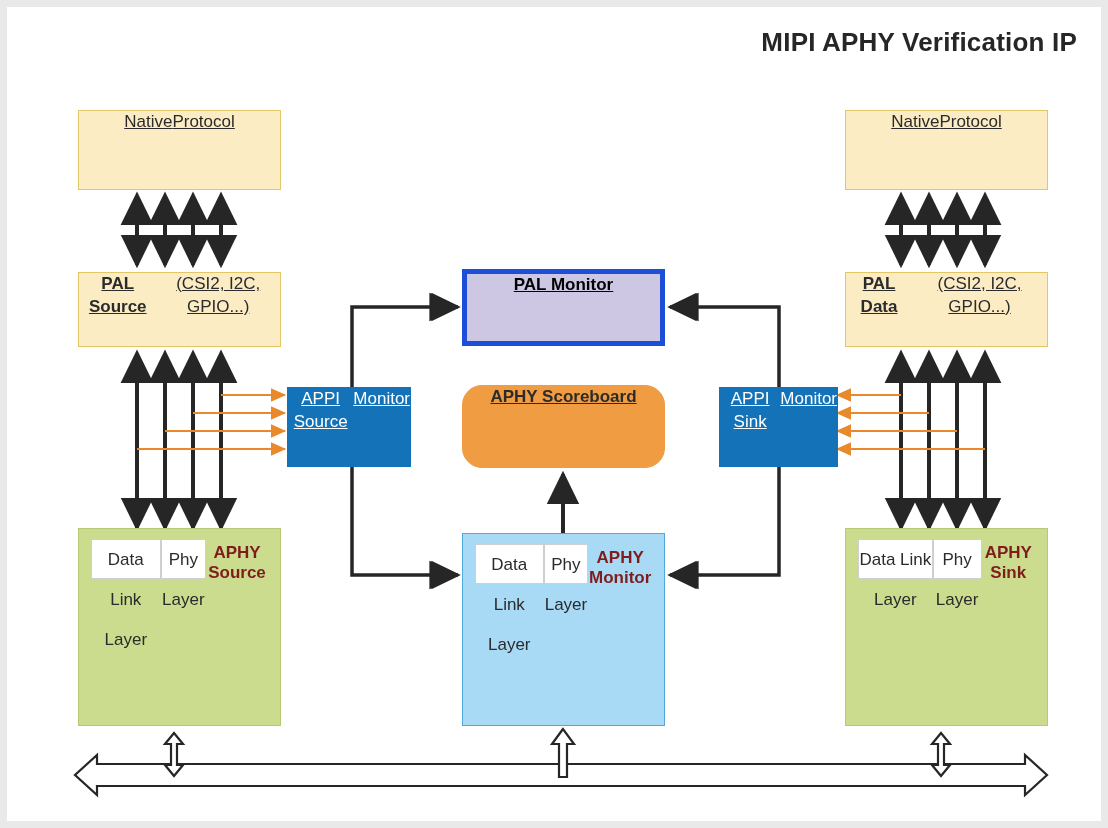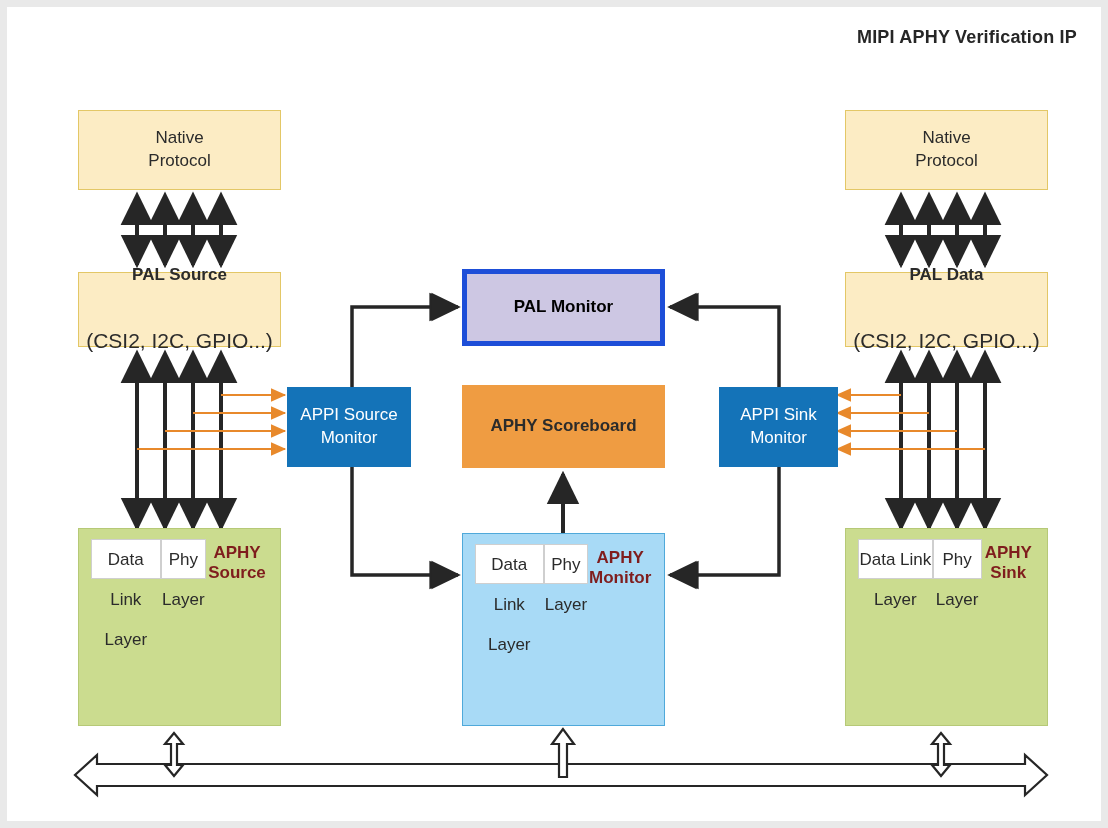--- a/index.html
+++ b/index.html
@@ -25,42 +25,43 @@
     position: absolute;
     inset: 0;
     background: #ffffff;
   }
 
   
   #diagram-title {
     position: absolute;
     right: 24px;
     top: 20px;
-    font-size: 18px;
+    font-size: 26px;
     font-weight: bold;
     color: #262626;
     letter-spacing: 0.2px;
     white-space: nowrap;
   }
 
   
   .node {
     position: absolute;
     display: flex;
-    flex-direction: column;
-    align-items: center;
+    flex-direction: row;
+    align-items: flex-start;
     justify-content: center;
     text-align: center;
     line-height: 1.35;
     z-index: 5;
+    text-decoration: underline;
   }
 
   .node .ttl  { font-size: 17px; }
   .node .bold { font-weight: bold; font-size: 17px; }
-  .node .sub  { font-size: 21px; margin-top: 40px; }
+  .node .sub  { font-size: 17px; }
 
   
   .n-yellow {
     background: #fcecc4;
     border: 1px solid #e3c766;
     color: #2b2b2b;
   }
   .n-green {
     background: #cbdc8f;
     border: 1px solid #b6c977;
@@ -262,21 +263,21 @@
 
     <div class="node n-blue" style="left:280px; top:380px; width:124px; height:80px;">
       <div class="ttl">APPI Source</div>
       <div class="ttl">Monitor</div>
     </div>
 
     <div class="node n-purple" style="left:455px; top:262px; width:203px; height:77px;">
       <div class="bold">PAL Monitor</div>
     </div>
 
-    <div class="node n-orange" style="left:455px; top:378px; width:203px; height:83px;">
+    <div class="node n-orange" style="left:455px; top:378px; width:203px; height:83px;border-radius:20px;">
       <div class="bold">APHY Scoreboard</div>
     </div>
 
     <div class="stack n-lightblue" style="left:455px; top:526px; width:203px; height:193px;">
       <div class="layer">Data Link Layer</div>
       <div class="gap"></div>
       <div class="layer">Phy Layer</div>
       <div class="footer">APHY Monitor</div>
     </div>
 

